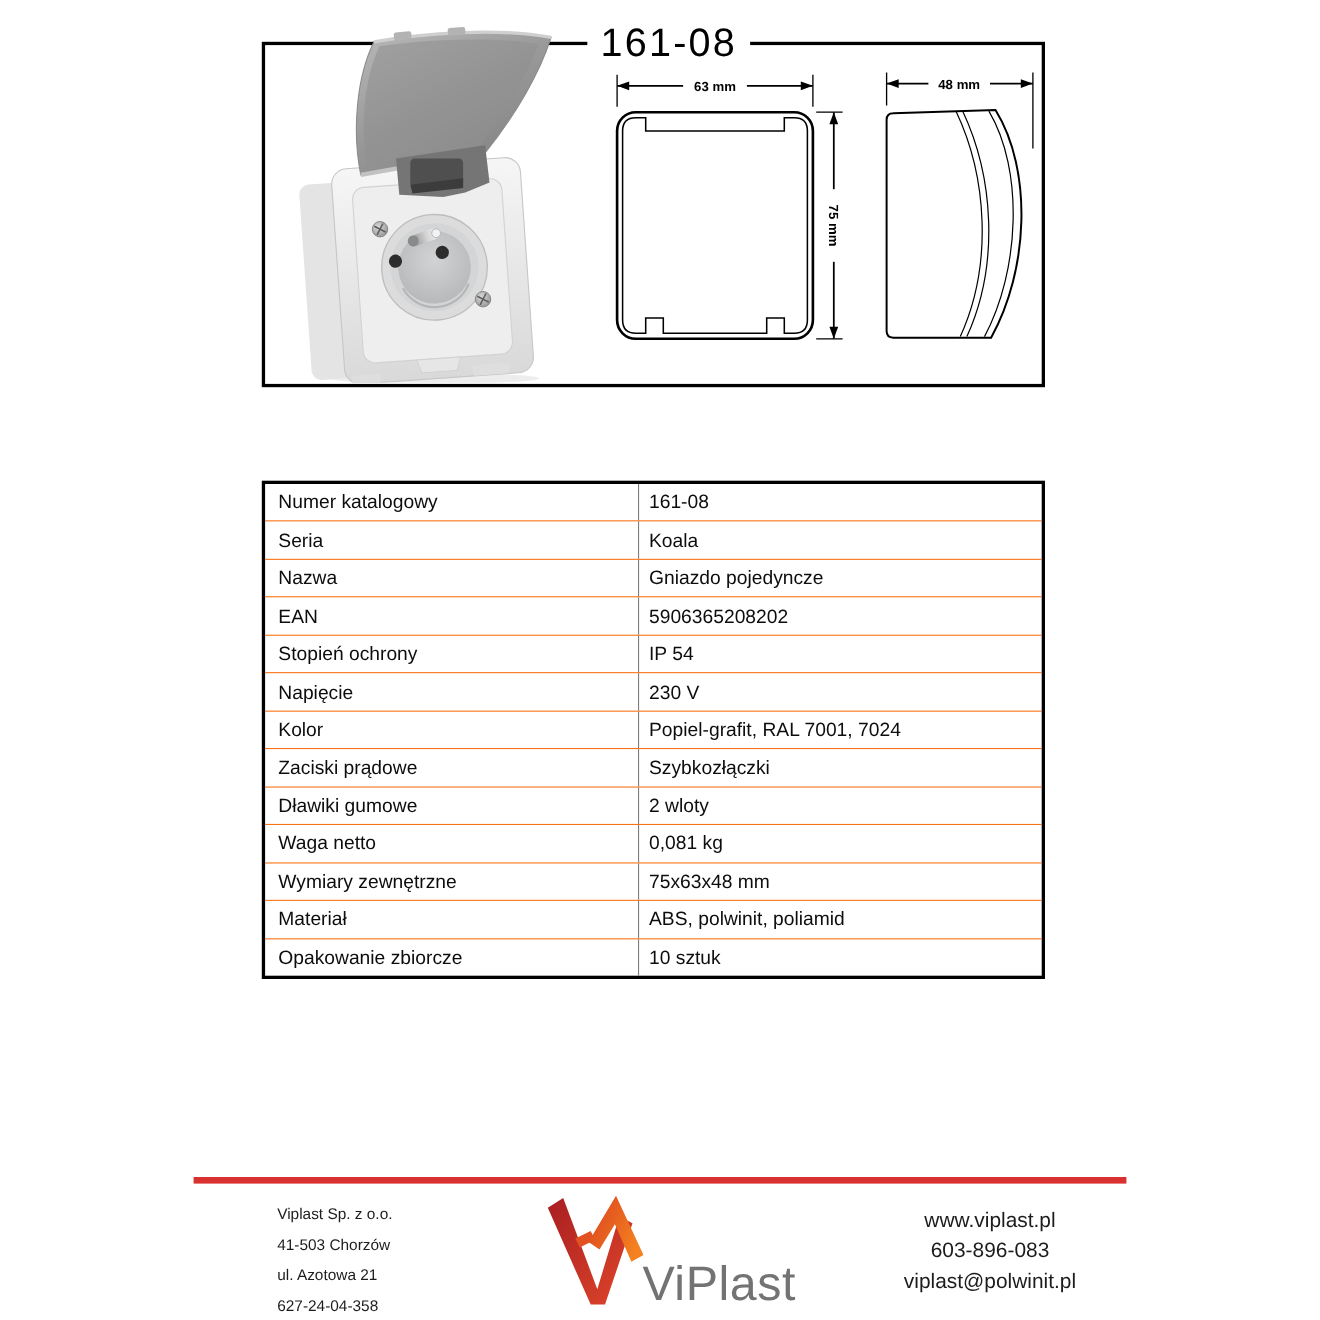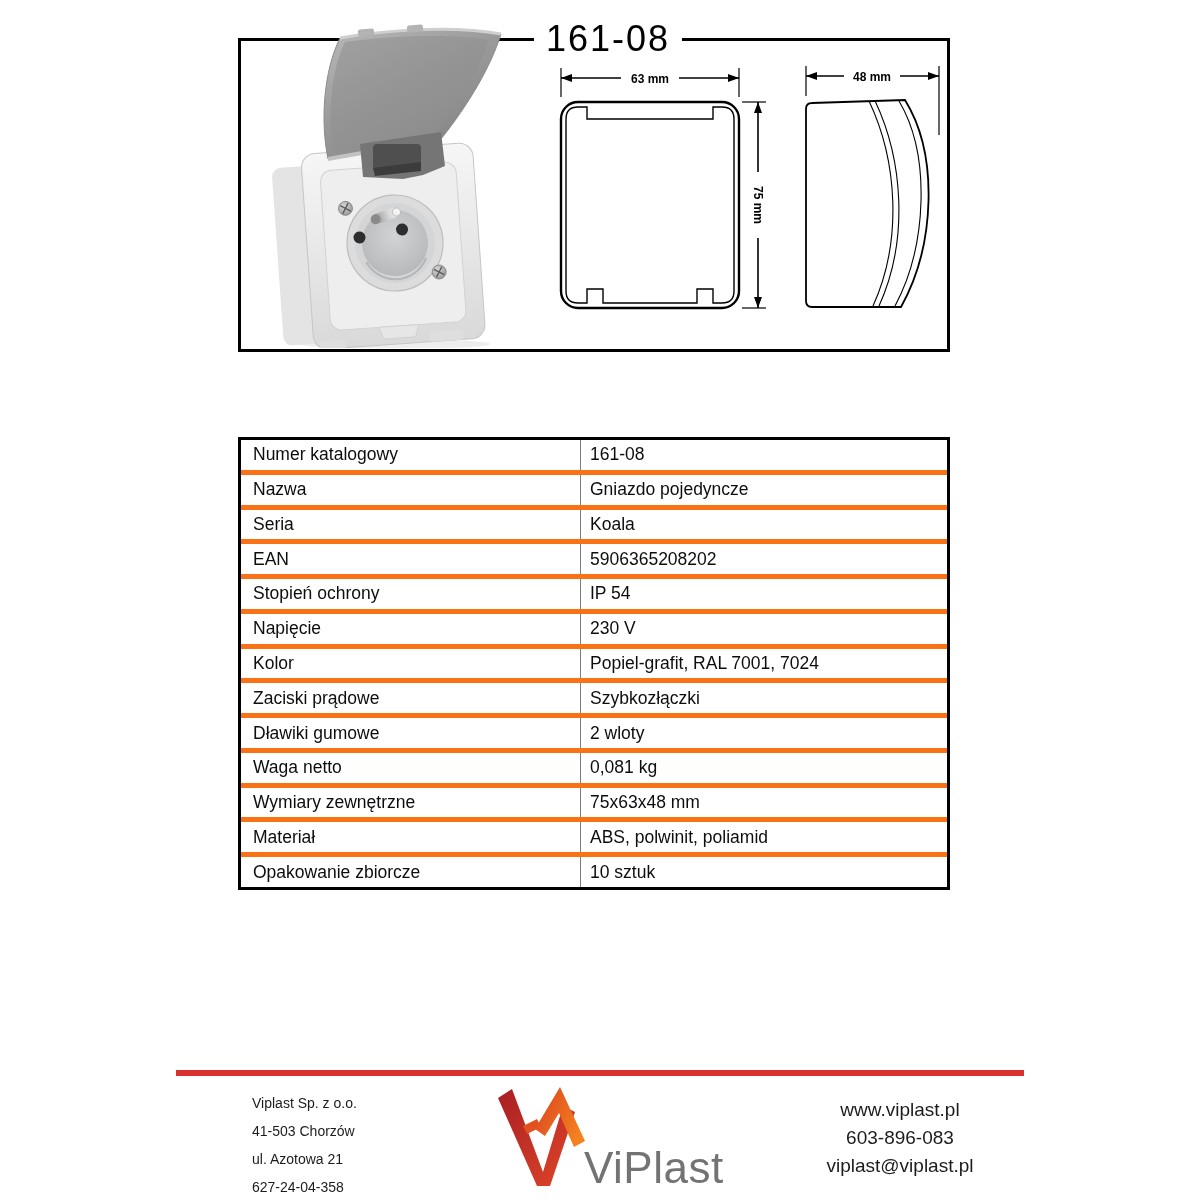--- a/index.html
+++ b/index.html
@@ -21,21 +21,21 @@
   .front-view{position:absolute;left:545px;top:60px;z-index:2;}
   .side-view{position:absolute;left:795px;top:60px;z-index:2;}
   svg text{font-family:"Liberation Sans",sans-serif;}
   .dim-text{font-size:12px;font-weight:bold;fill:#000;}
   
   .spec-table{
     position:absolute;left:238px;top:437px;width:712px;height:453px;
     border:3px solid #000;box-sizing:border-box;display:flex;flex-direction:column;
     background:#fff;
   }
-  .spec-row{flex:1;display:flex;border-bottom:5px solid #f97316;min-height:0;}
+  .spec-row{flex:1;display:flex;border-bottom:1px solid #f97316;min-height:0;}
   .spec-row:last-child{border-bottom:none;}
   .spec-label{
     width:340px;box-sizing:border-box;border-right:1px solid #7d7d7d;
     display:flex;align-items:center;padding-left:12px;font-size:17.5px;
   }
   .spec-value{flex:1;display:flex;align-items:center;padding-left:9px;font-size:17.5px;}
   
   .footer-bar{position:absolute;left:176px;top:1070px;width:848px;height:6px;}
   .footer-left{
     position:absolute;left:252px;top:1089px;font-size:14px;line-height:28px;color:#1c1c1c;
@@ -175,26 +175,26 @@
     <path d="M74,41 C102,100 108,180 78,246" fill="none" stroke="#000" stroke-width="1.1"></path>
     <path d="M80,40.7 C108,100 114,180 84,246" fill="none" stroke="#000" stroke-width="1.1"></path>
   </svg>
 
   <div class="spec-table">
     <div class="spec-row">
         <div class="spec-label">Numer katalogowy</div>
         <div class="spec-value">161-08</div>
       </div>
     <div class="spec-row">
+        <div class="spec-label">Seria</div>
+        <div class="spec-value">Koala</div>
+      </div>
+    <div class="spec-row">
         <div class="spec-label">Nazwa</div>
         <div class="spec-value">Gniazdo pojedyncze</div>
-      </div>
-    <div class="spec-row">
-        <div class="spec-label">Seria</div>
-        <div class="spec-value">Koala</div>
       </div>
     <div class="spec-row">
         <div class="spec-label">EAN</div>
         <div class="spec-value">5906365208202</div>
       </div>
     <div class="spec-row">
         <div class="spec-label">Stopień ochrony</div>
         <div class="spec-value">IP 54</div>
       </div>
     <div class="spec-row">
@@ -253,16 +253,16 @@
     </defs>
     <path d="M1,12 L15,3 L46,86 L66,20 L78,26 L53,100 L40,100 Z" fill="url(#markRed)"></path>
     <path d="M26,40 L40,33 L44,41 L30,48 Z" fill="#e2511f"></path>
     <path d="M63,1 L88,55 L77,61 L62,27 L48,50 L38,43 Z" fill="url(#markOrange)"></path>
   </svg>
   <span class="logo-text" style="color: #737373;">ViPlast</span>
 
   <div class="footer-right">
     <div>www.viplast.pl</div>
     <div>603-896-083</div>
-    <div>viplast@viplast.pl</div>
+    <div>viplast@polwinit.pl</div>
   </div>
 
 </div>
 
 </body></html>

